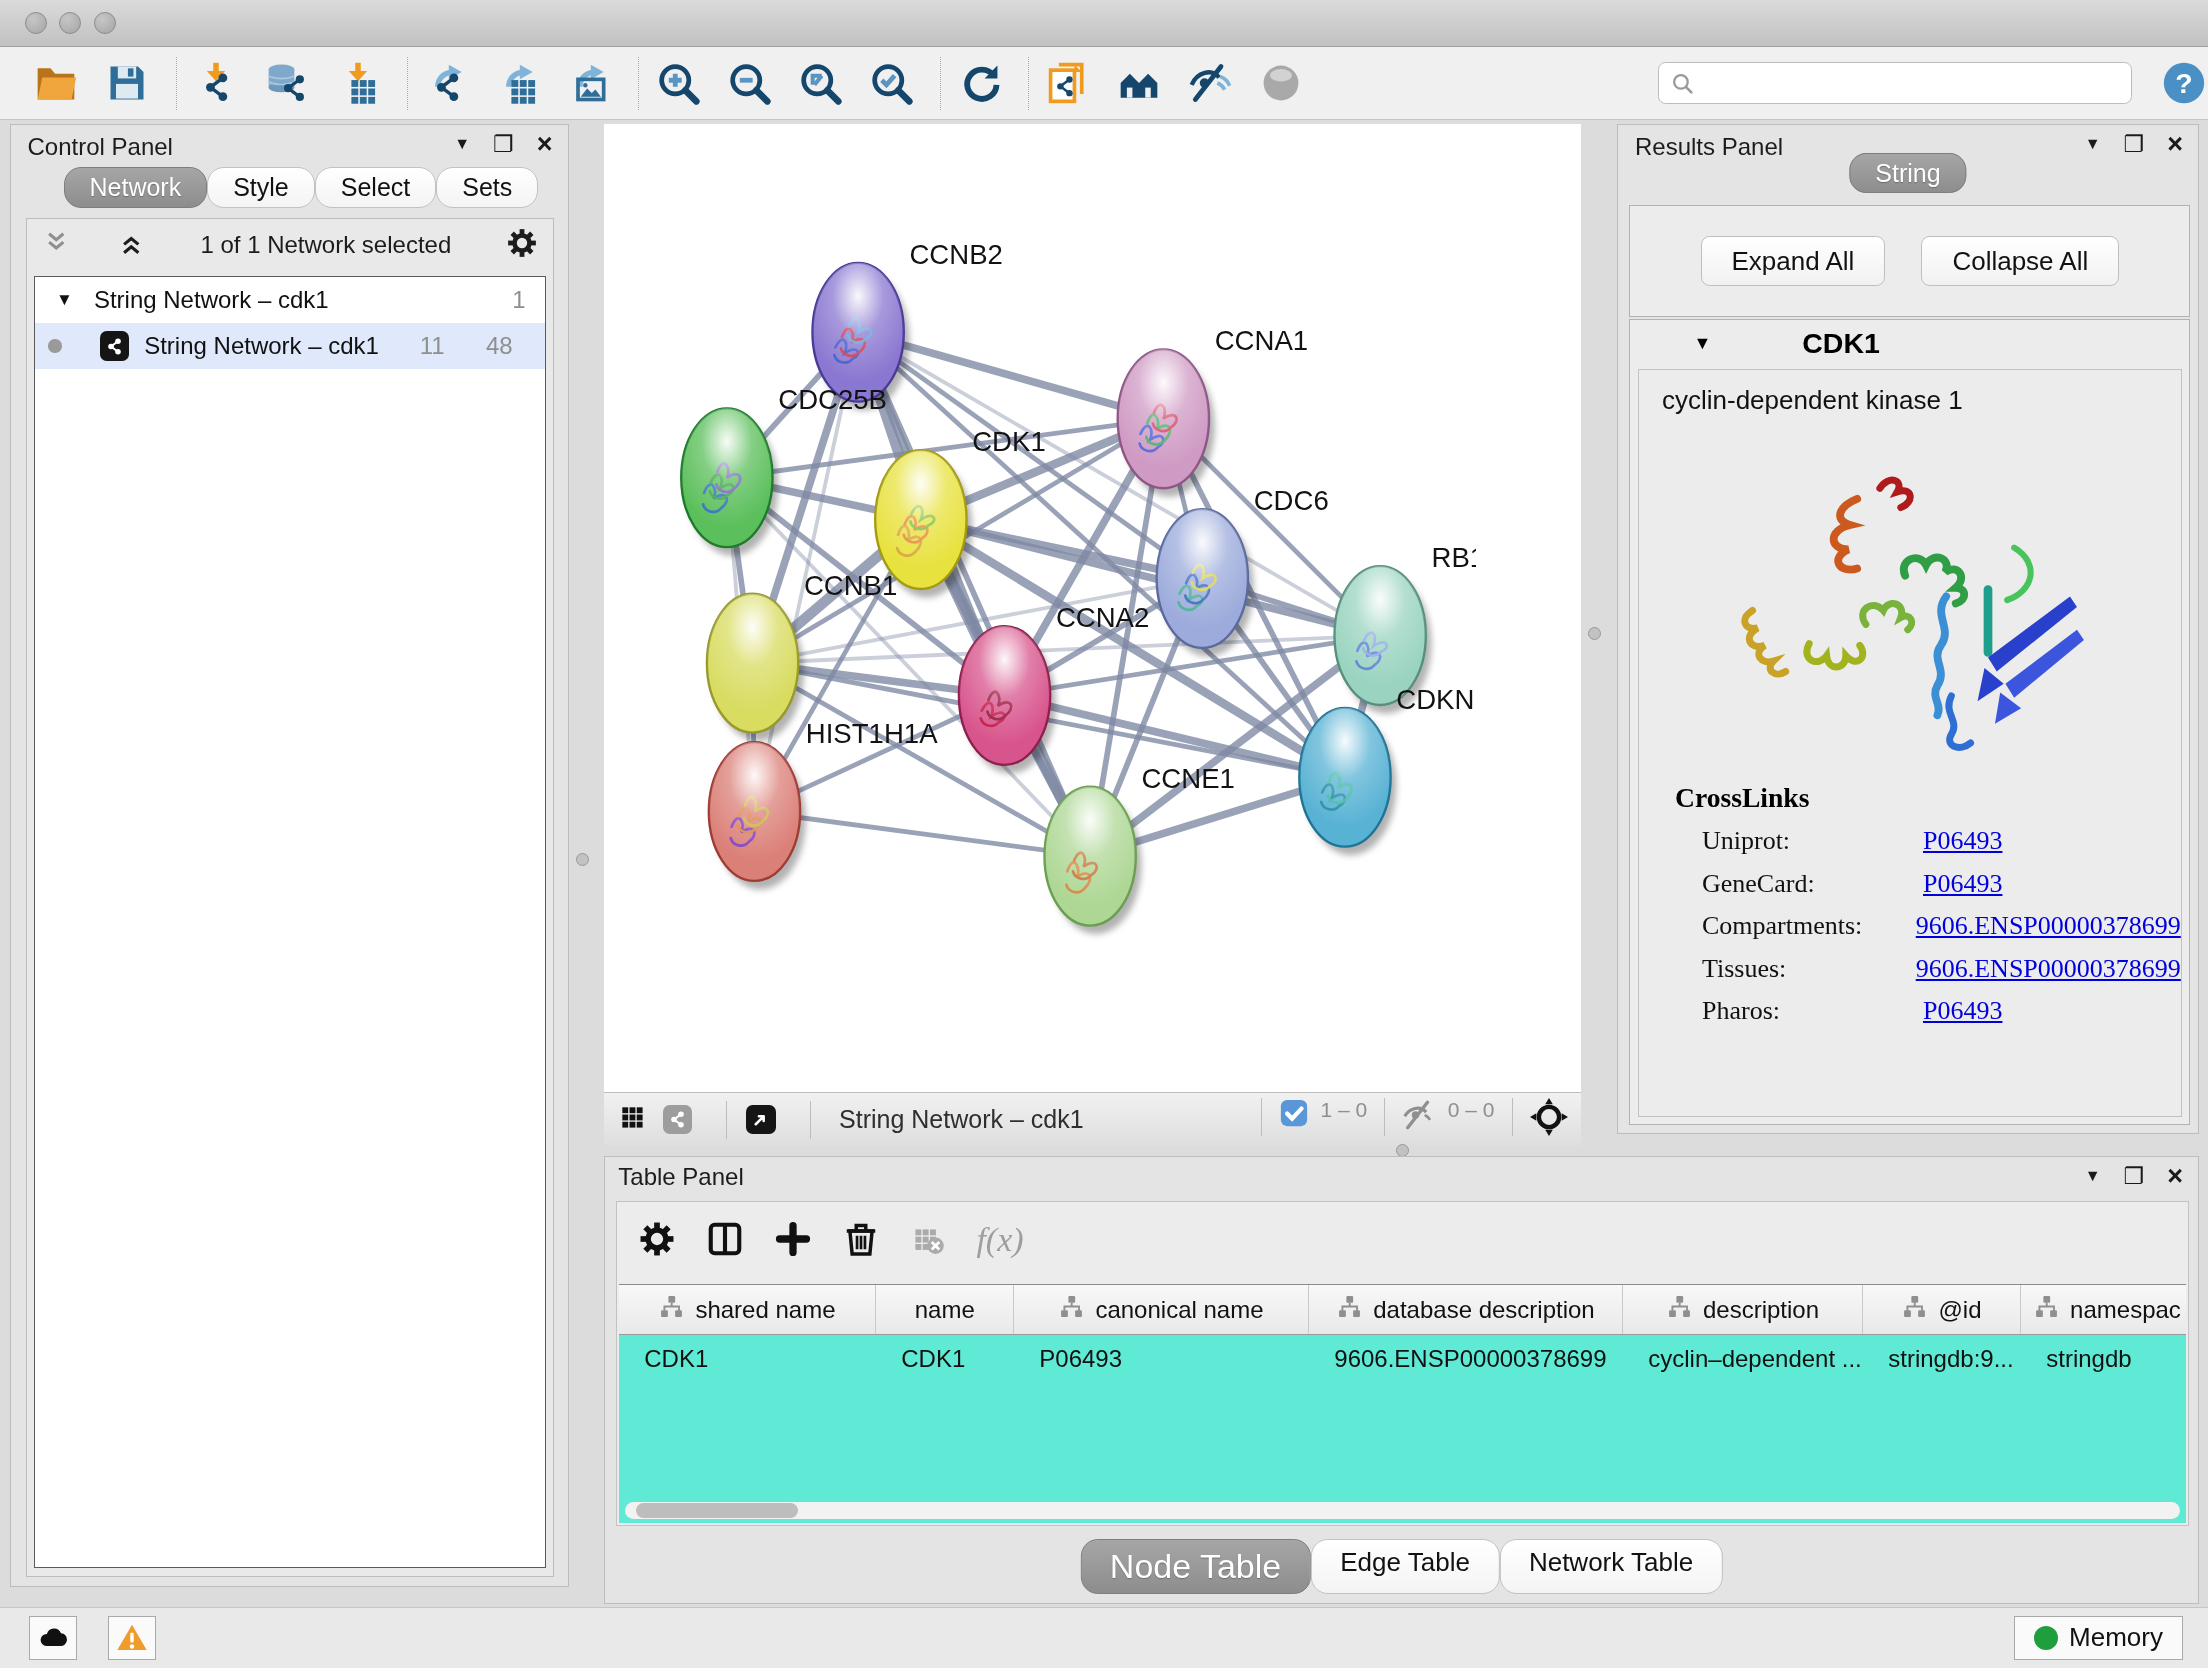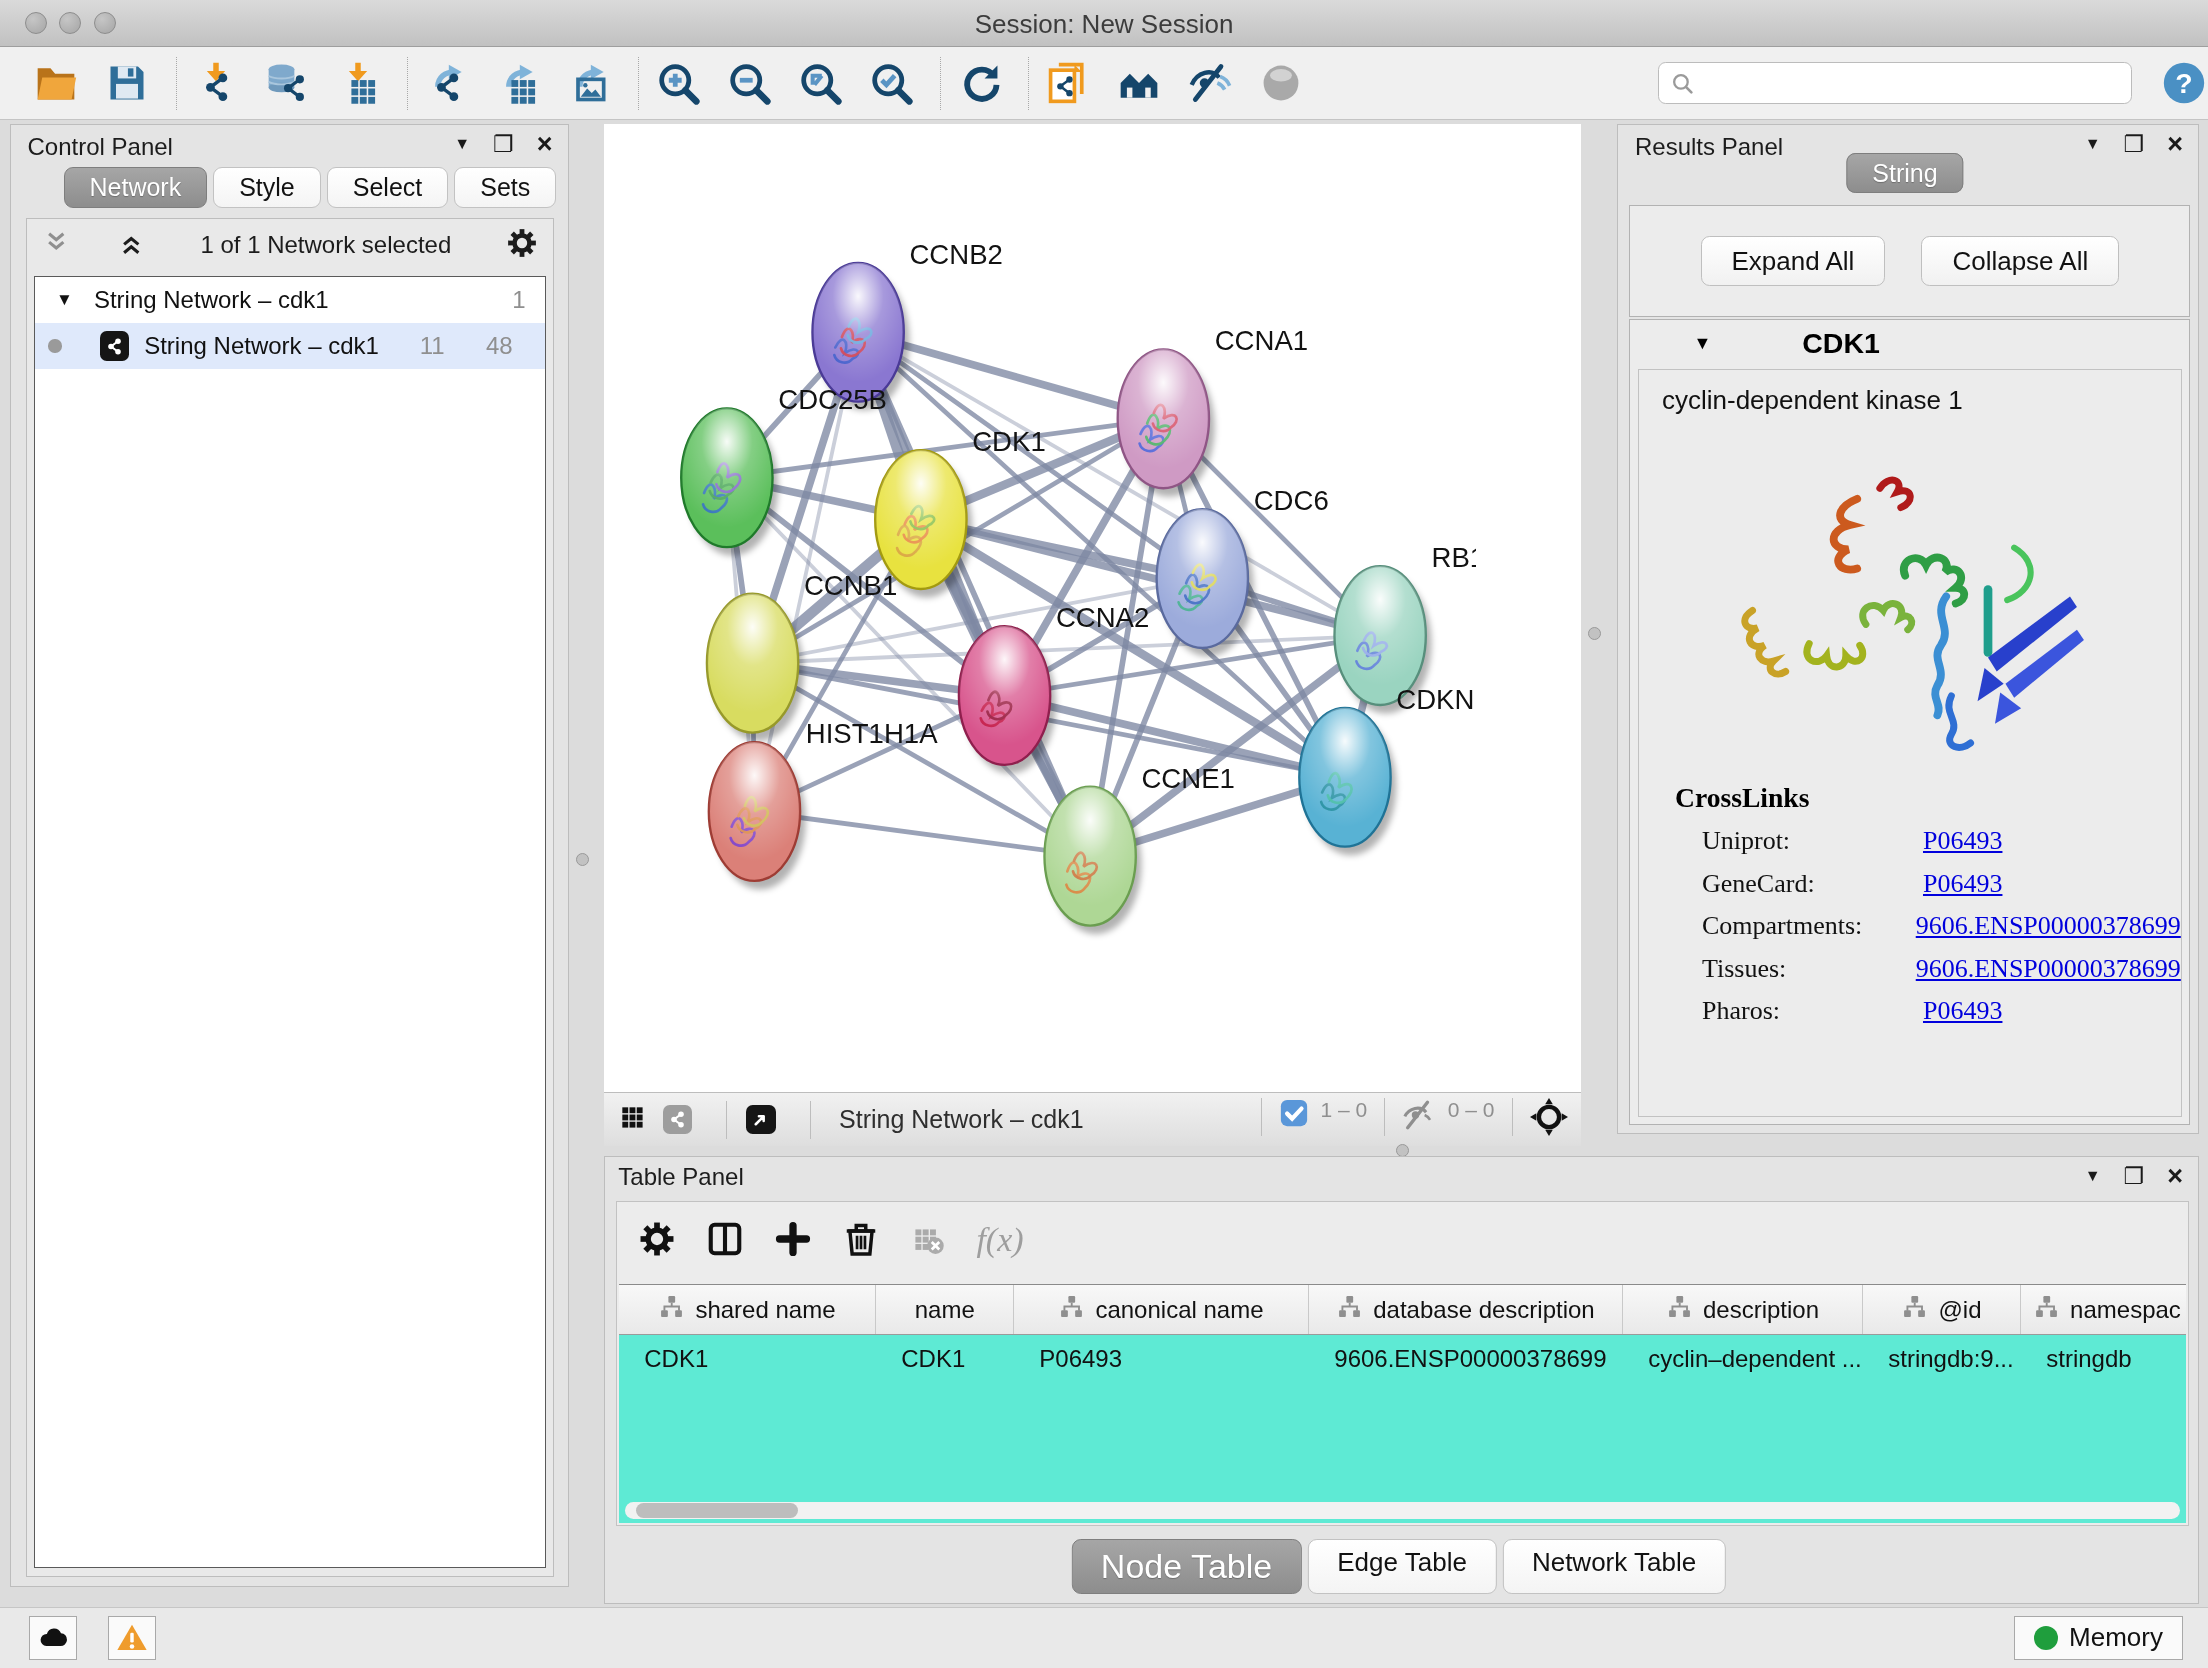--- a/index.html
+++ b/index.html
@@ -15,21 +15,21 @@
   .tb-sep{width:0;height:53px;border-left:1.9px dotted #a8a8a8;margin:0 15px 0 1.9px;}
   .search{margin-left:auto;width:474px;height:42px;background:#fff;border:1.9px solid #bcbcbc;border-radius:7.6px;display:flex;align-items:center;padding:0 11.4px;gap:7.6px;box-sizing:border-box;}
   .search input{border:none;outline:none;flex:1;font-size:23px;background:transparent;font-family:"Liberation Sans",sans-serif;}
   .help-wrap{margin:0 19px 0 28.5px;}
   
   .panel-title{font-size:24px;color:#1c1c1c;}
   .win-icons{position:absolute;right:15px;top:5.7px;display:flex;gap:23px;align-items:center;color:#1a1a1a;}
   .wi{font-size:23px;line-height:1;}
   .wi.tri{font-size:16px;}
   .wi.x{font-weight:bold;font-size:27px;}
-  .tab{padding:4.8px 25px;font-size:25px;background:linear-gradient(#ffffff,#f4f4f4);border:1px solid #c2c2c2;border-radius:9px;color:#111;margin-right:6px;white-space:nowrap;}
+  .tab{padding:4.8px 25px;font-size:25px;background:linear-gradient(#ffffff,#f4f4f4);border:1px solid #c2c2c2;border-radius:17px;color:#111;margin-right:0;white-space:nowrap;}
   .tab.sel{background:linear-gradient(#a6a6a6,#8d8d8d);color:#fff;border-color:#7e7e7e;text-shadow:0 1px 1px #6e6e6e;}
   
   .control-panel{position:absolute;left:9.5px;top:124px;width:559px;height:1463px;background:#e4e4e4;border:1px solid #bdbdbd;box-sizing:border-box;}
   .cp-title{position:absolute;left:17px;top:7.6px;}
   .cp-tabs{position:absolute;left:53px;top:42px;display:flex;}
   .cp-inner{position:absolute;left:15px;right:13.3px;top:93px;bottom:9.5px;background:#e9e9e9;border:1px solid #bdbdbd;}
   .cp-controls{height:51px;display:flex;align-items:center;padding:0 15px;gap:32px;}
   .cp-status{flex:1;text-align:center;font-size:24px;color:#1c1c1c;}
   .cp-list{position:absolute;left:7.6px;right:7.6px;top:57px;bottom:7.6px;background:#fff;border:1.9px solid #5a5a5a;}
   .net-row{height:46px;display:flex;align-items:center;font-size:24px;color:#111;}
@@ -88,21 +88,20 @@
 <body>
 
 <div class="window">
 
   <div class="titlebar">
     <div class="lights">
       <div class="light"></div>
       <div class="light"></div>
       <div class="light"></div>
     </div>
-    <div class="title">Session: New Session</div>
   </div>
 
   <div class="toolbar" id="toolbar">
       <div class="tb-btn">
         <svg viewBox="0 0 24 24" width="44" height="44">
           <path d="M2 4h7l2.5 3H22v14H2z" fill="#b9731a"></path>
           <path d="M4.5 9H23l-2.5 12H2z" fill="#f0a63c"></path>
         </svg>
       </div>
       <div class="tb-btn">

